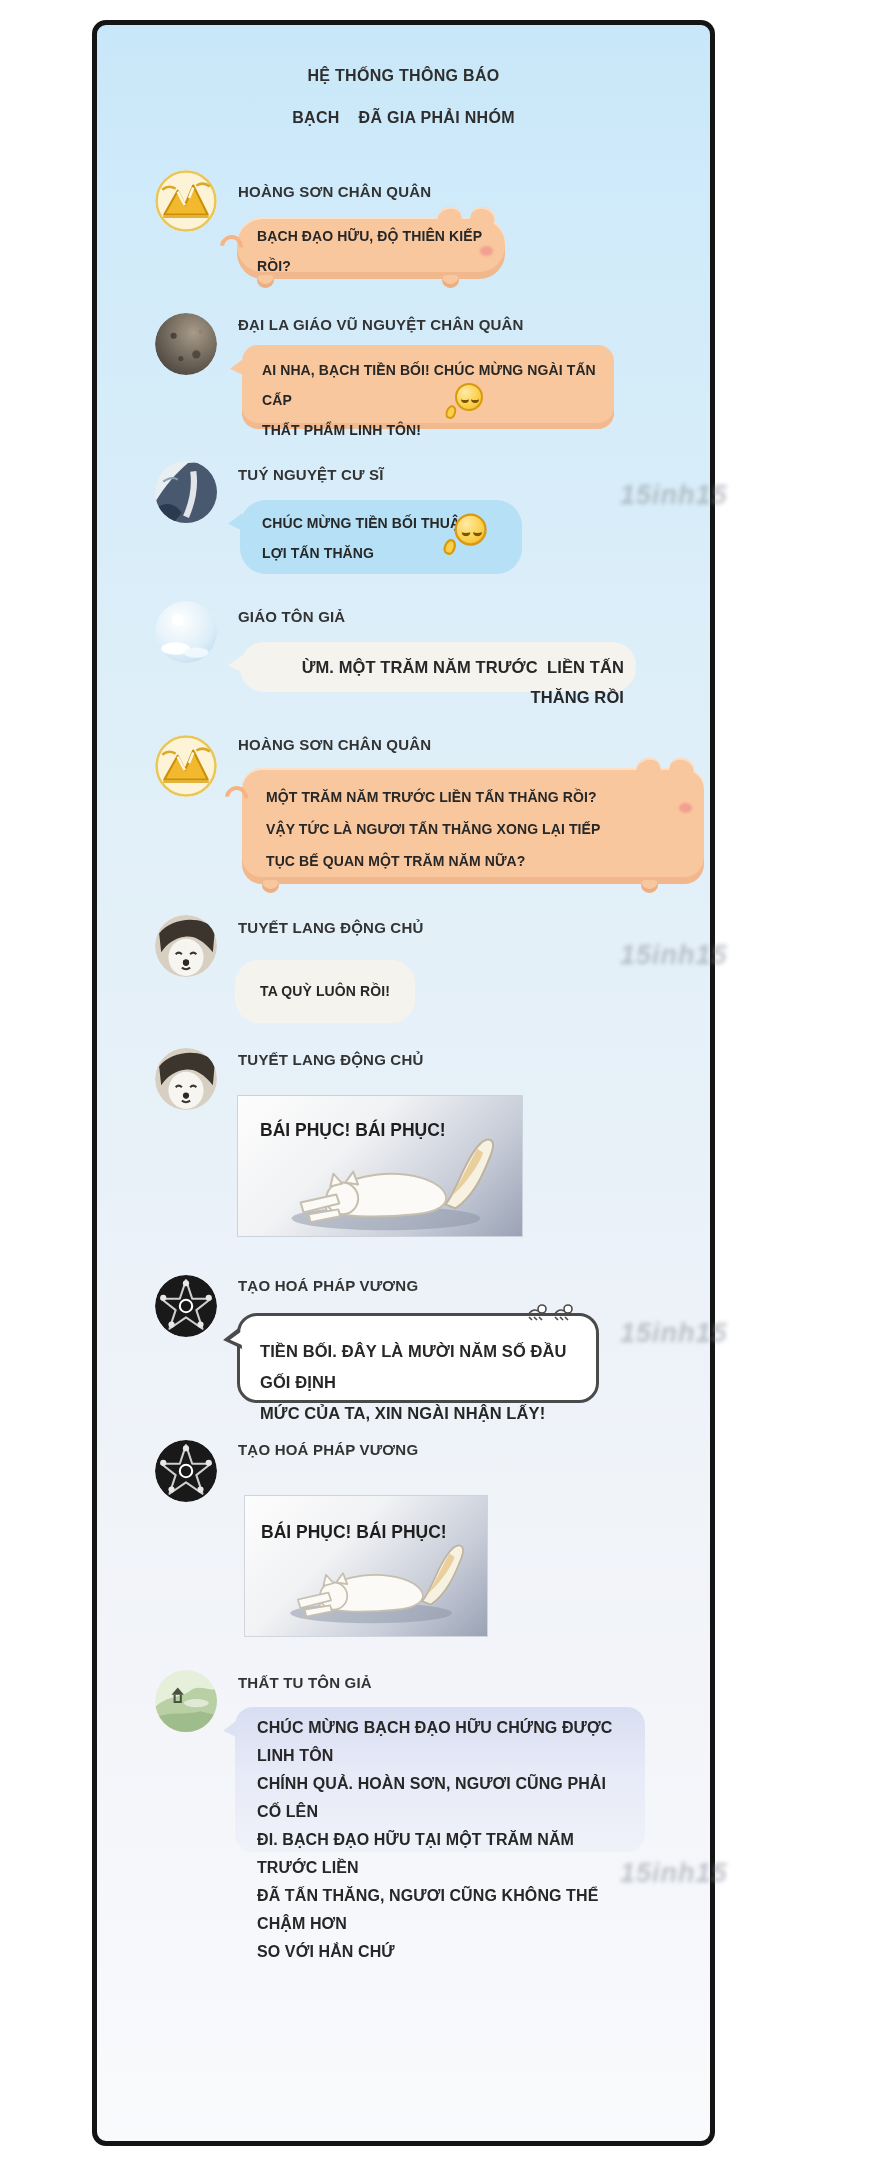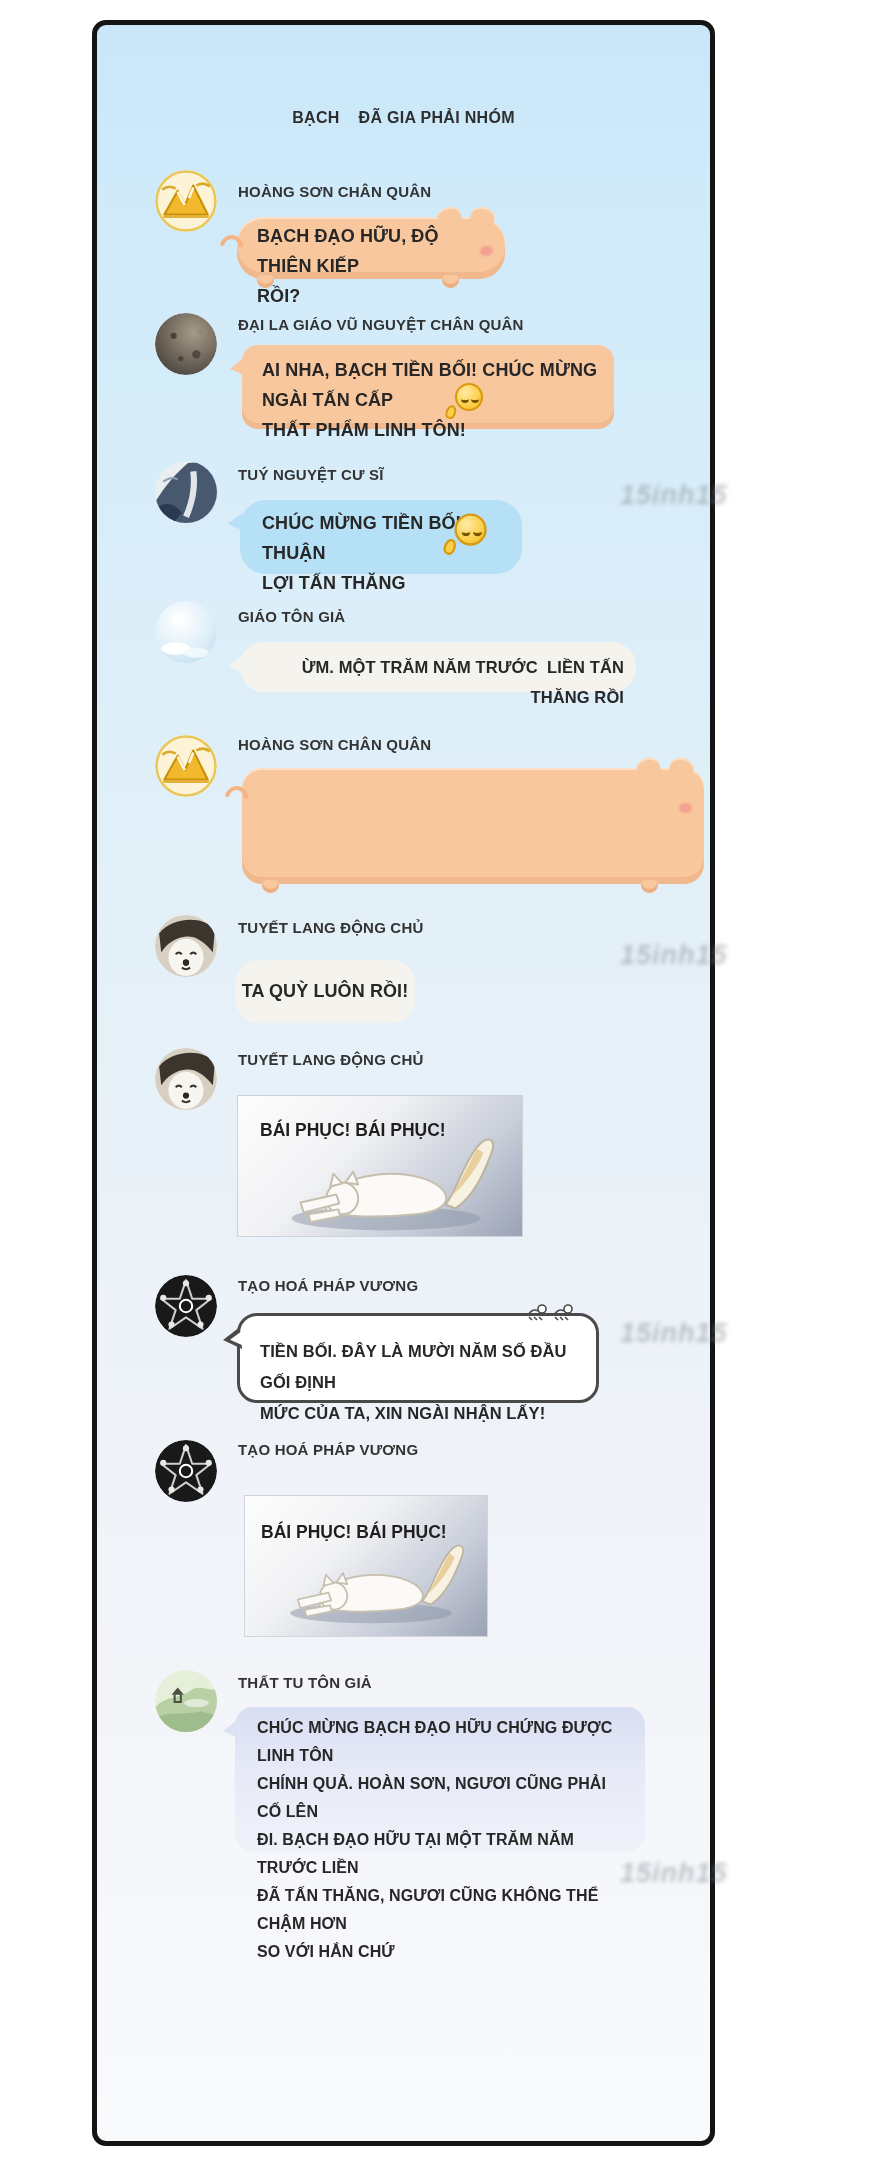--- a/index.html
+++ b/index.html
@@ -13,21 +13,21 @@
   .sys{position:absolute;left:0;right:0;text-align:center;font-weight:700;
        color:#2e2e2e;font-size:16px;letter-spacing:.3px;white-space:pre-wrap;}
   .sys1{top:42px;} .sys2{top:84px;}
   
   .avatar{position:absolute;left:58px;width:62px;height:62px;border-radius:50%;overflow:hidden;}
   .avatar svg{display:block;width:100%;height:100%;}
   
   .name{position:absolute;left:141px;font-weight:700;font-size:15px;color:#333;
         letter-spacing:.2px;white-space:nowrap;}
   
-  .btext{font-weight:700;font-size:18px;color:#272727;letter-spacing:.1px;
+  .btext{font-weight:700;font-size:14px;color:#272727;letter-spacing:.1px;
          line-height:30px;white-space:pre-wrap;}
   .bub{position:absolute;box-sizing:border-box;}
   .bub-pig{background:#f9c79d;border-radius:26px;
            box-shadow:inset 0 -7px 0 rgba(208,132,82,.22),inset 0 2px 0 rgba(255,255,255,.45);}
   .pig-ear{position:absolute;width:24px;height:19px;background:#f9c79d;top:-10px;
            border-radius:60% 60% 25% 25%;box-shadow:inset 0 2px 0 rgba(255,255,255,.4);}
   .pig-ear.e1{right:44px;transform:rotate(-14deg);}
   .pig-ear.e2{right:10px;transform:rotate(16deg);}
   .pig-cheek{position:absolute;width:13px;height:10px;border-radius:50%;background:#f2a08f;
              filter:blur(1px);right:12px;top:46%;}
@@ -76,20 +76,21 @@
 
 <div id="stage">
 
   <div class="wm" style="top:480px;">15inh15</div>
   <div class="wm" style="top:940px;">15inh15</div>
   <div class="wm" style="top:1318px;">15inh15</div>
   <div class="wm" style="top:1858px;">15inh15</div>
 
   <div class="panel">
 
+    <div class="sys sys1">HỆ THỐNG THÔNG BÁO</div>
     <div class="sys sys2">BẠCH    ĐÃ GIA PHẢI NHÓM</div>
 
     <div>
       <div class="avatar" style="top:145px;">
         <svg viewBox="0 0 60 60">
             <circle cx="30" cy="30" r="30" fill="#fdf4d8"></circle>
             <circle cx="30" cy="30" r="28.5" fill="none" stroke="#e9c659" stroke-width="2.5"></circle>
             <path d="M7,19 q6,-5 13,-1 M40,15 q7,-4 13,1" stroke="#d9a92a" stroke-width="2.5" fill="none"></path>
             <path d="M9,43 L22,20 L29,34 L37,15 L51,43 Z" fill="#f3b92e" stroke="#c98f06" stroke-width="2" stroke-linejoin="round"></path>
             <path d="M22,21 L26,29 L29,34 M37,17 L33,27" stroke="#fff7e0" stroke-width="2.5" fill="none"></path>
@@ -201,20 +202,23 @@
           </svg>
       </div>
       <div class="name" style="top:711px;">HOÀNG SƠN CHÂN QUÂN</div>
       <div class="bub bub-pig" style="left:145px;top:743px;width:462px;height:116px;padding:13px 16px 0 24px;border-radius:20px;">
         <span class="pig-tail"></span>
         <span class="pig-ear e1"></span>
         <span class="pig-ear e2"></span>
         <span class="pig-cheek" style="top:30%;"></span>
         <span class="pig-foot f1"></span>
         <span class="pig-foot f2"></span>
+        <div class="btext" style="line-height:32px;">MỘT TRĂM NĂM TRƯỚC LIỀN TẤN THĂNG RỒI?
+VẬY TỨC LÀ NGƯƠI TẤN THĂNG XONG LẠI TIẾP
+TỤC BẾ QUAN MỘT TRĂM NĂM NỮA?</div>
       </div>
     </div>
 
     <div>
       <div class="avatar" style="top:890px;">
         <svg viewBox="0 0 60 60">
             <circle cx="30" cy="30" r="30" fill="#d6cfc2"></circle>
             <path d="M4,18 C16,2 46,0 58,14 L56,36 C46,24 38,20 29,21 C20,22 12,27 6,36 Z" fill="#3b352d"></path>
             <ellipse cx="30" cy="41" rx="17" ry="18" fill="#f7f5f0"></ellipse>
             <path d="M20,38 q3,-3 6,0 M34,38 q3,-3 6,0" stroke="#3b352d" stroke-width="2" fill="none"></path>

